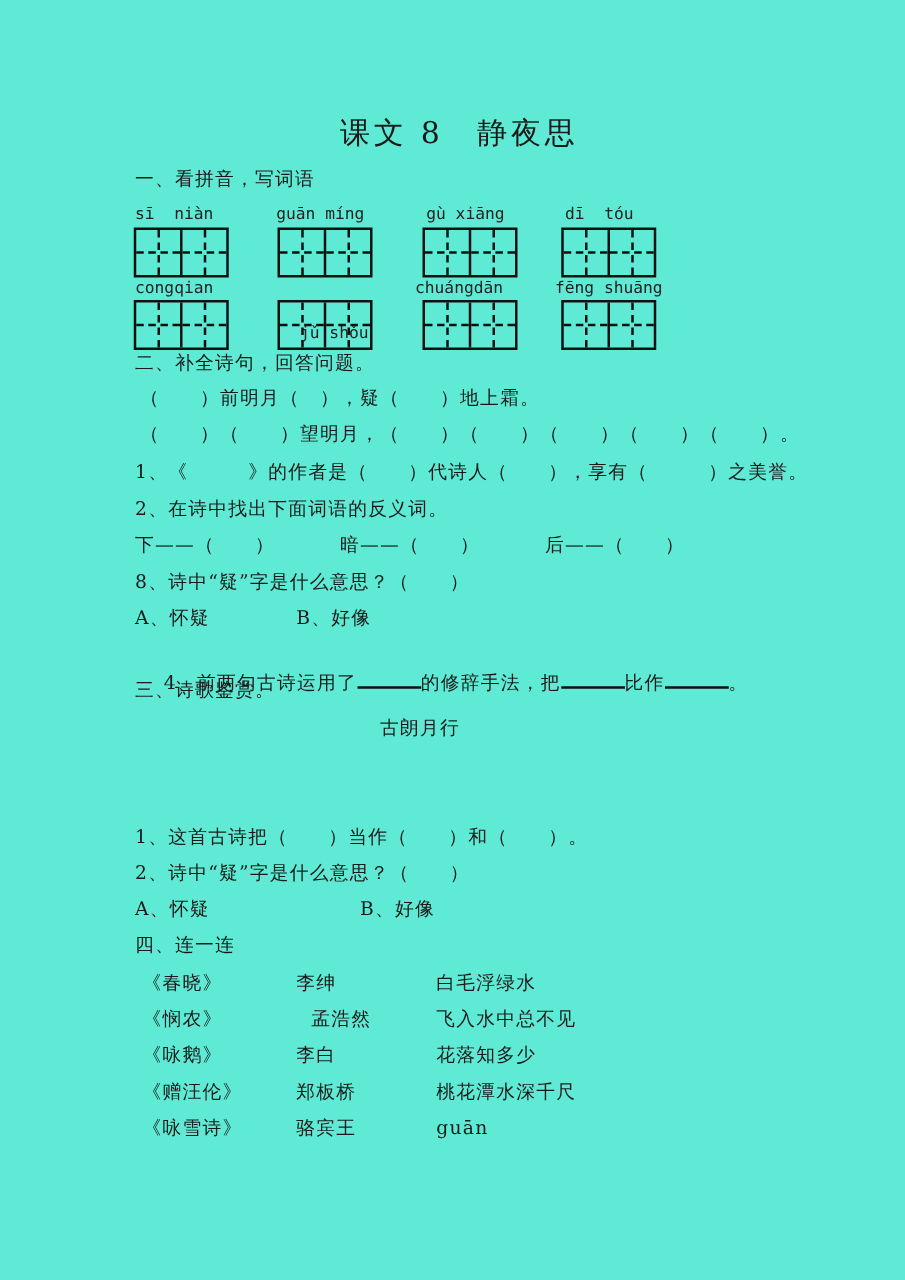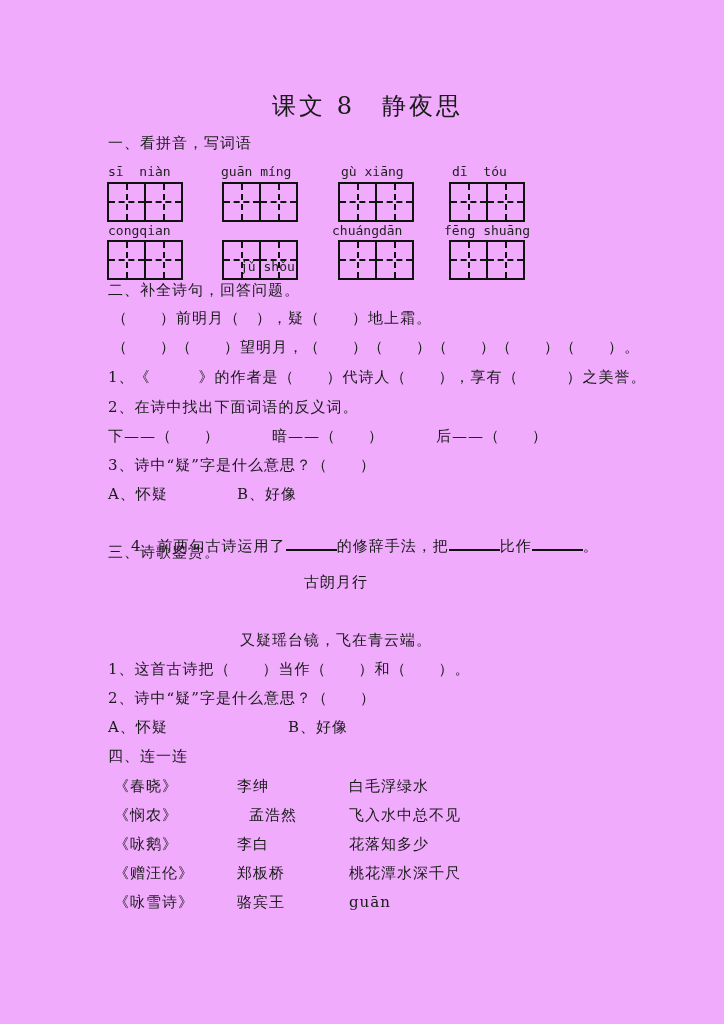--- a/index.html
+++ b/index.html
@@ -12,21 +12,21 @@
       height: 1024px;
       position: relative;
       overflow: hidden;
       color: #1a1a1a;
       font-family: "DejaVu Serif", "Liberation Serif", serif;
     }
     .page {
       position: absolute;
       left: 0; top: 0;
       width: 724px; height: 1024px;
-      background: #f0abfc;
+      background: #5eead4;
     }
     .line {
       position: absolute;
       font-size: 15px;
       line-height: 20px;
       white-space: pre;
       letter-spacing: 1px;
     }
     .title {
       position: absolute;
@@ -158,31 +158,30 @@
   <div class="line" style="left:108px; top:280px;">二、补全诗句，回答问题。</div>
   <div class="line" style="left:112px; top:308px;">（　　）前明月（　），疑（　　）地上霜。</div>
   <div class="line" style="left:112px; top:337px;">（　　）（　　）望明月，（　　）（　　）（　　）（　　）（　　）。</div>
   <div class="line" style="left:108px; top:367px;">1、《　　　》的作者是（　　）代诗人（　　），享有（　　　）之美誉。</div>
   <div class="line" style="left:108px; top:397px;">2、在诗中找出下面词语的反义词。</div>
 
   <div class="line" style="left:108px; top:426px;">下——（　　）</div>
   <div class="line" style="left:272px; top:426px;">暗——（　　）</div>
   <div class="line" style="left:436px; top:426px;">后——（　　）</div>
 
-  <div class="line" style="left:108px; top:455px;">3、诗中“疑”字是什么意思？（　　）</div>
+  <div class="line" style="left:108px; top:455px;">8、诗中“疑”字是什么意思？（　　）</div>
   <div class="line" style="left:108px; top:484px;">A、怀疑</div>
   <div class="line" style="left:237px; top:484px;">B、好像</div>
 
   <div class="line" style="left:108px; top:513px;">
     <span>4、前两句古诗运用了</span><span class="blank"></span><span>的修辞手法，把</span><span class="blank"></span><span>比作</span><span class="blank"></span><span>。</span>
   </div>
 
   <div class="line" style="left:108px; top:542px;">三、诗歌鉴赏。</div>
   <div class="center" style="top:572px;">古朗月行</div>
-  <div class="center" style="top:630px;">又疑瑶台镜，飞在青云端。</div>
   <div class="line" style="left:108px; top:659px;">1、这首古诗把（　　）当作（　　）和（　　）。</div>
   <div class="line" style="left:108px; top:688px;">2、诗中“疑”字是什么意思？（　　）</div>
   <div class="line" style="left:108px; top:717px;">A、怀疑</div>
   <div class="line" style="left:288px; top:717px;">B、好像</div>
 
   <div class="line" style="left:108px; top:746px;">四、连一连</div>
 
   <div class="col" style="left:114px; top:776px;">《春晓》</div>
   <div class="col" style="left:114px; top:805px;">《悯农》</div>
   <div class="col" style="left:114px; top:834px;">《咏鹅》</div>

